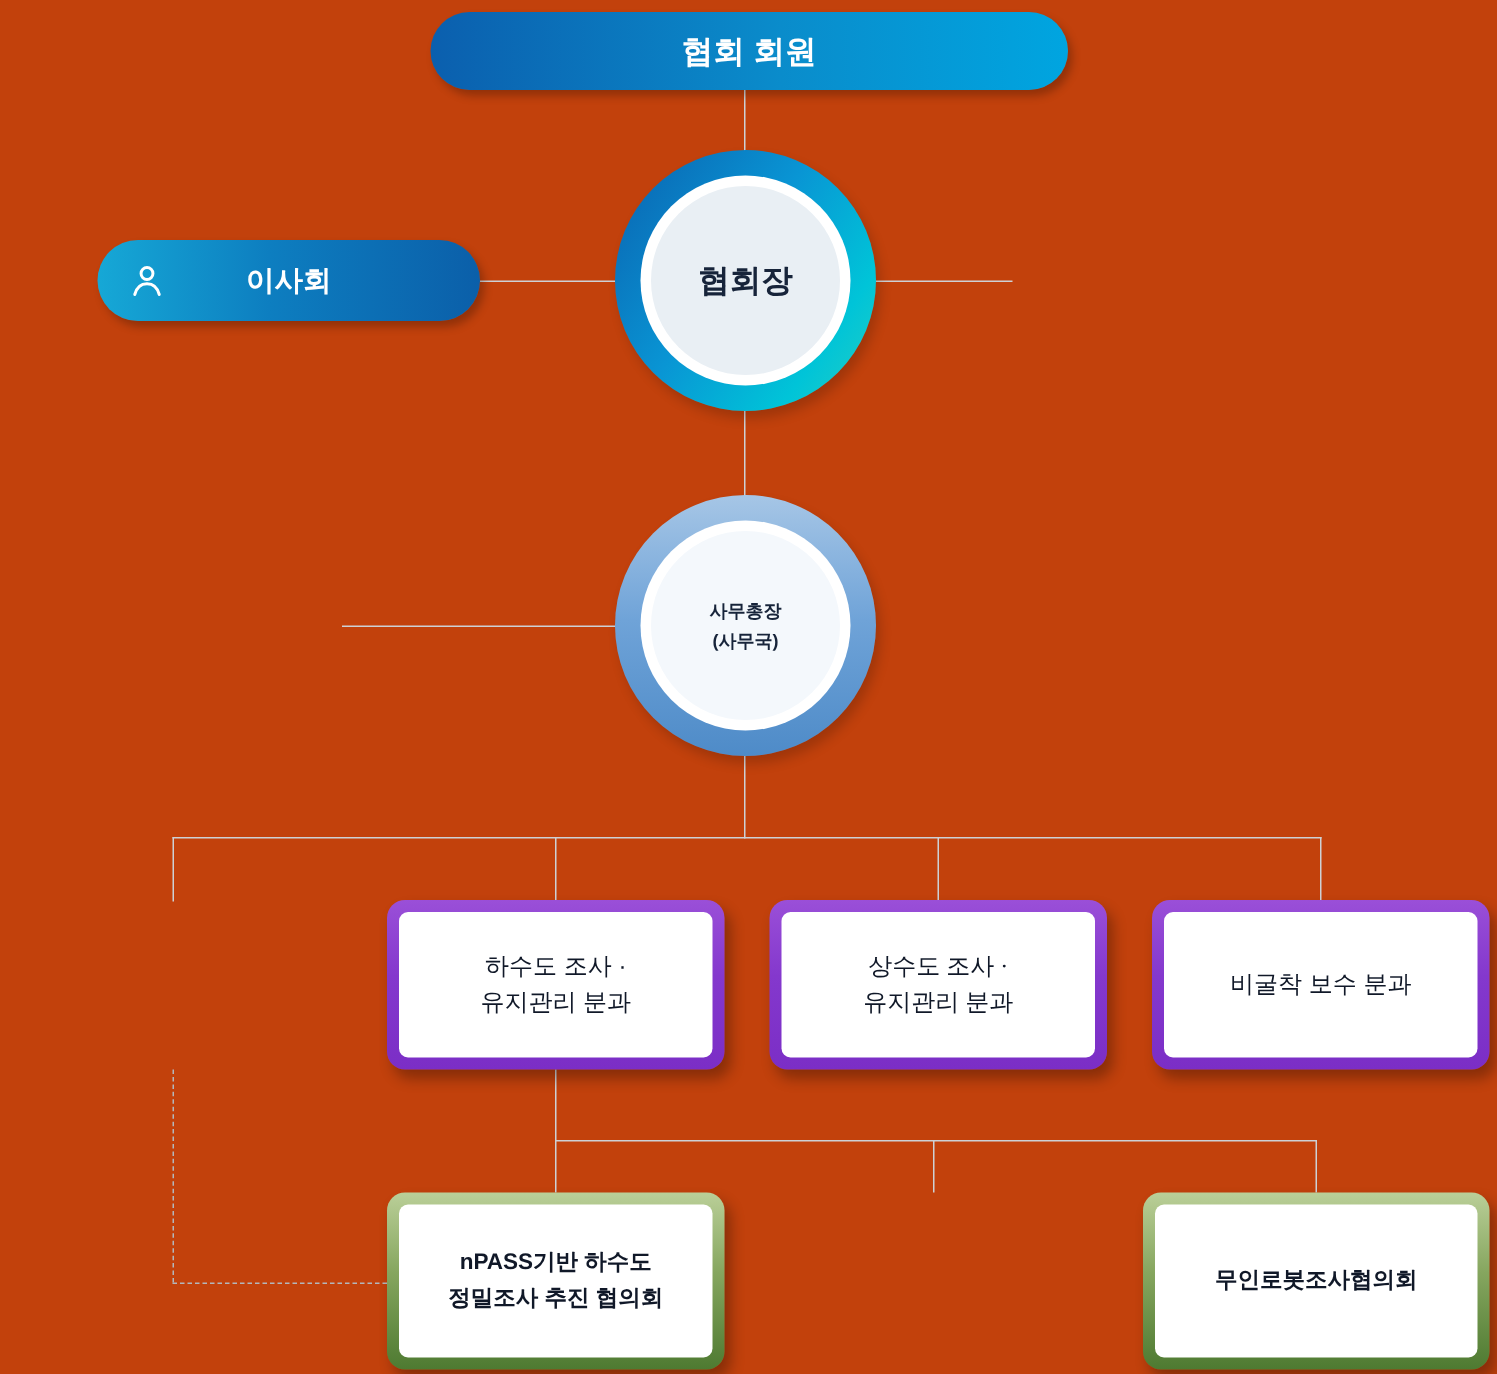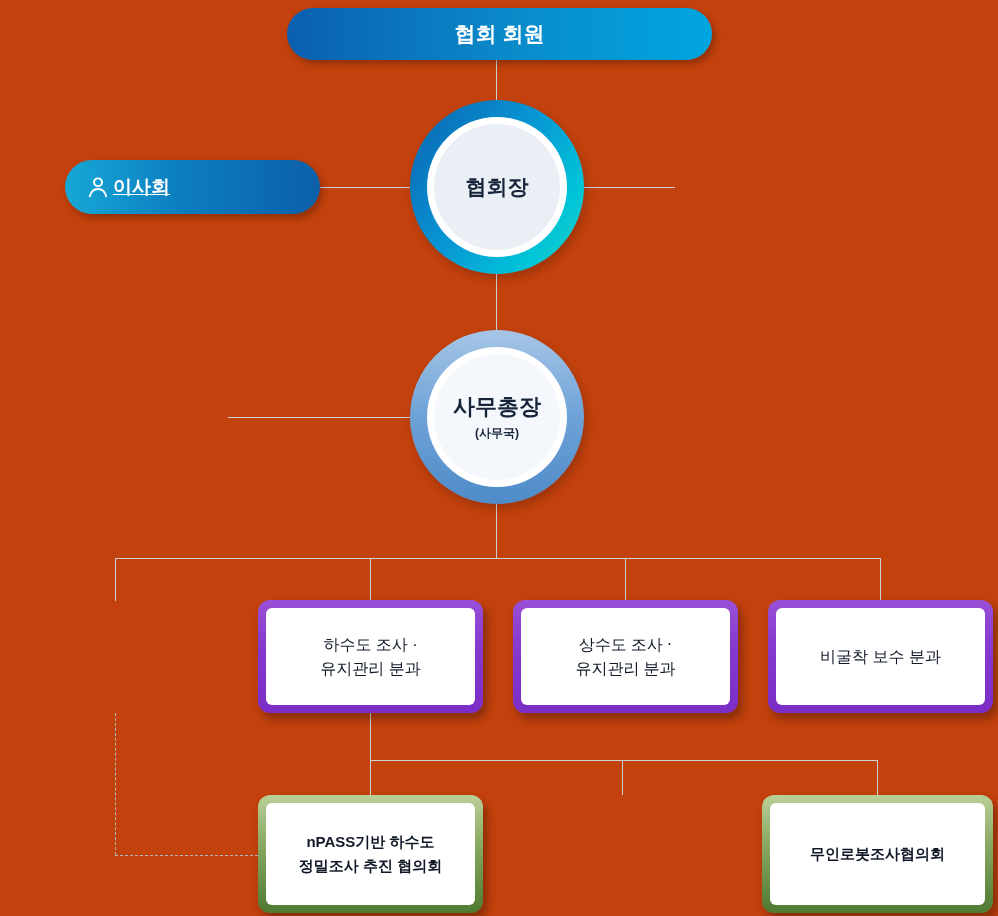--- a/index.html
+++ b/index.html
@@ -22,36 +22,36 @@
   
   .pill { position:absolute; top:160px; height:54px; border-radius:27px;
     display:flex; align-items:center;
     color:#fff; font-size:19px; font-weight:bold;
     background:linear-gradient(90deg,#16a8d6 0%,#0d7ec0 45%,#0b5fa9 100%);
     box-shadow:3px 4px 6px rgba(0,0,0,.25); }
   .pill-board { left:65px; width:255px; }
   .pill-audit { left:675px; width:260px; }
   .pill-icon { width:30px; height:30px; margin-left:18px; flex:0 0 auto; display:flex; align-items:center; justify-content:center; }
   .pill-icon svg { width:28px; height:28px; display:block; }
-  .pill-label { flex:1; text-align:left; margin-right:48px;text-decoration:underline; }
+  .pill-label { flex:1; text-align:center; margin-right:48px; }
 
   
   .circle { position:absolute; width:174px; height:174px; border-radius:50%;
     box-shadow:3px 5px 8px rgba(0,0,0,.18); }
   .chairman { left:410px; top:100px;
     background:linear-gradient(125deg,#0a6bb6 8%,#0995d4 45%,#00c4d8 78%,#26cfc0 100%); }
   .secretary { left:410px; top:330px;
     background:linear-gradient(180deg,#a6c6e6 0%,#6fa3d8 48%,#4e8bc8 100%); }
   .circle .ring-white { position:absolute; inset:17px; border-radius:50%; background:#fff; }
   .circle .inner { position:absolute; inset:24px; border-radius:50%;
     display:flex; flex-direction:column; align-items:center; justify-content:center;
     color:#17243a; text-align:center; }
   .chairman .inner { background:#e9eff4; font-size:21px; font-weight:bold; }
   .secretary .inner { background:#f4f8fc; }
-  .secretary .t1 { font-size:22px; font-weight:bold; }
+  .secretary .t1 { font-size:12px; font-weight:bold; }
   .secretary .t2 { font-size:12px; font-weight:bold; margin-top:3px; }
 
   
   .edu-box { position:absolute; left:3px; top:368px; width:225px; height:100px;
     background:#fff; border:3px solid #4e94cf; border-radius:8px;
     box-shadow:4px 5px 6px rgba(0,0,0,.28);
     display:flex; align-items:center; justify-content:center;
     font-size:16px; font-weight:bold; color:#101828; }
 
   

